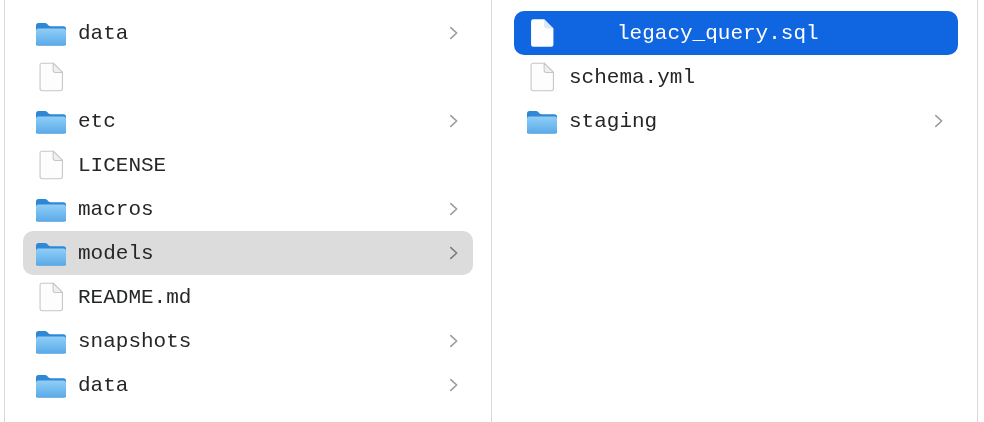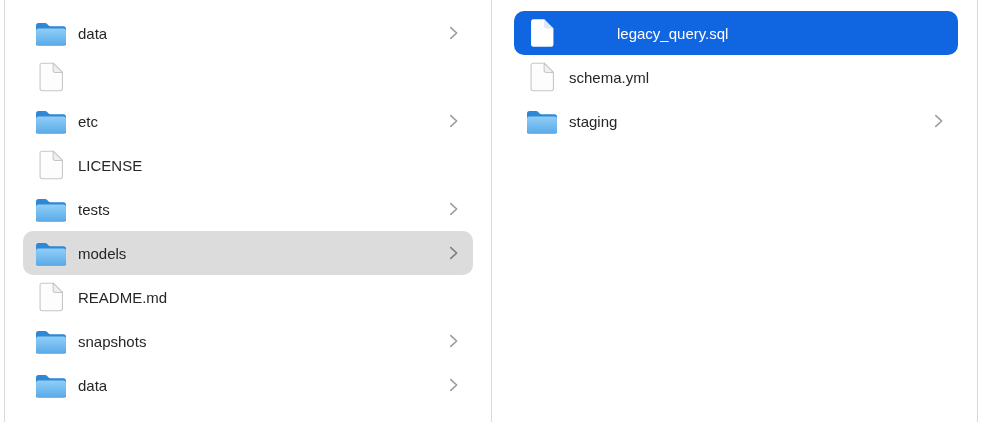--- a/index.html
+++ b/index.html
@@ -1,19 +1,19 @@
 <!DOCTYPE html>
 <html><head>
 <meta charset="utf-8">
 <style>
   html,body { margin:0; padding:0; background:#ffffff; }
   .finder {
     width:984px; height:422px; background:#ffffff; display:flex;
-    font-family:Liberation Sans, sans-serif;
-    font-size:15px; color:#242628; overflow:hidden;
+    font-family:Liberation Mono, monospace;
+    font-size:21px; color:#242628; overflow:hidden;
   }
   .gutter { width:4px; flex:0 0 4px; }
   .col { box-sizing:border-box; padding-top:11px; }
   .col-left  { width:488px; flex:0 0 488px; border-left:1px solid #d9d9d9; border-right:1px solid #d9d9d9; }
   .col-right { width:486px; flex:0 0 486px; border-right:1px solid #d9d9d9; }
   .row {
     height:44px; display:flex; align-items:center;
     border-radius:10px; padding:0 14px 0 12px; box-sizing:border-box;
   }
   .col-left  .row { margin:0 18px; }
@@ -101,21 +101,21 @@
         </span>
       <span class="label">LICENSE</span>
     </div>
 
     <div class="row">
       <span class="icon-slot">
           <svg width="32" height="26">
             <use href="#sym-folder"></use>
           </svg>
         </span>
-      <span class="label">tests</span>
+      <span class="label">macros</span>
       <span class="chevron">
           <svg width="11" height="18">
             <use href="#sym-chevron"></use>
           </svg>
         </span>
     </div>
 
     <div class="row sel-gray">
       <span class="icon-slot">
           <svg width="32" height="26">

